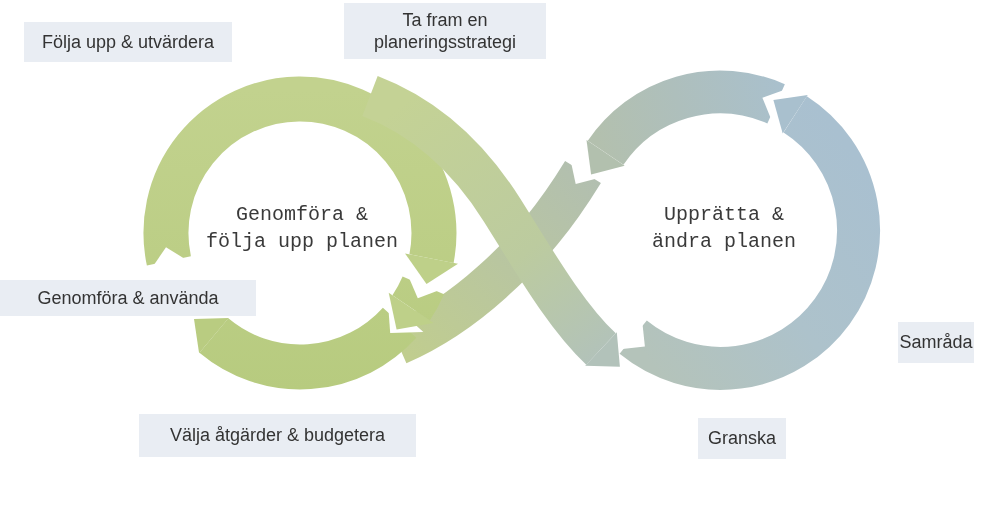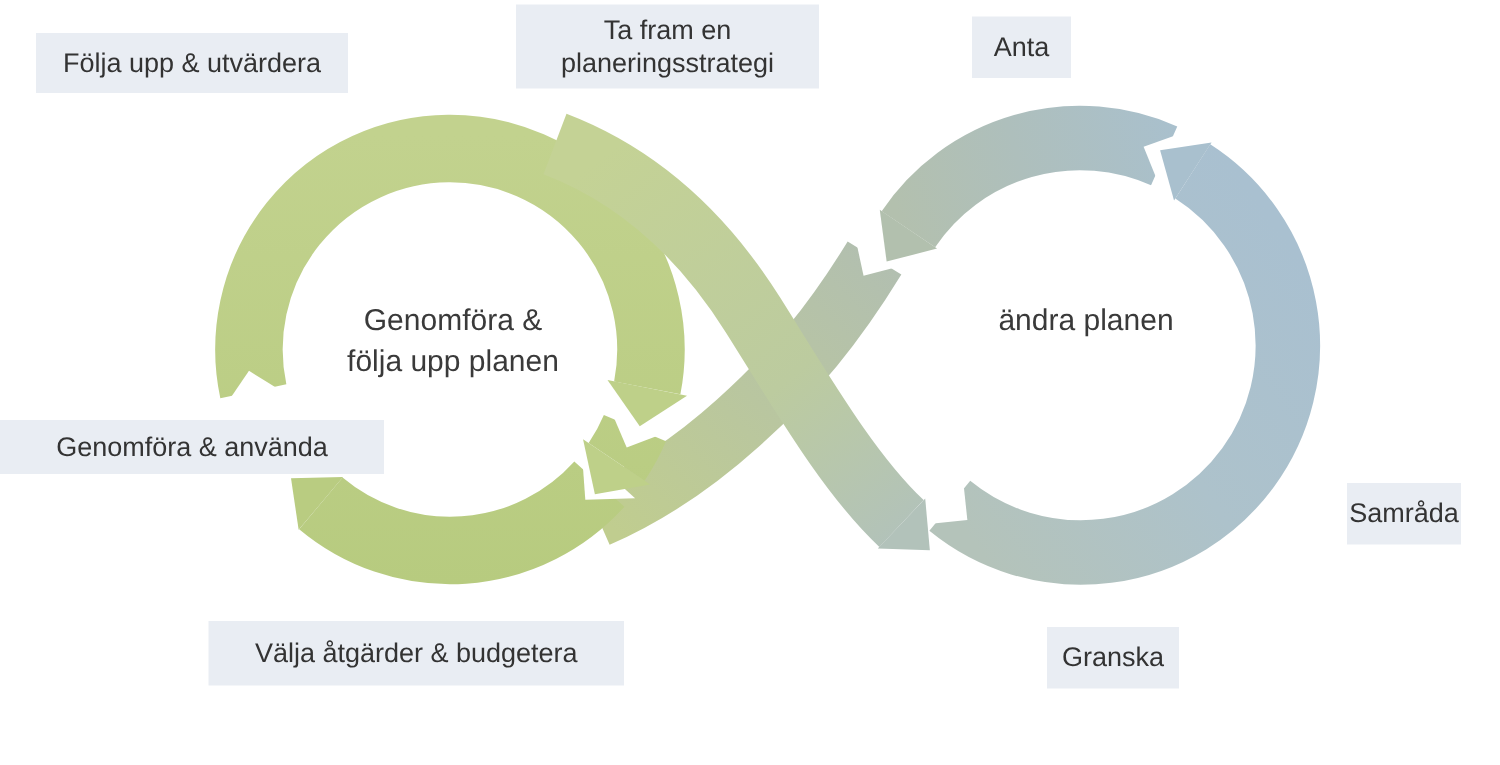--- a/index.html
+++ b/index.html
@@ -3,21 +3,21 @@
 <meta charset="utf-8">
 <style>
   html,body{margin:0;padding:0;background:#fff;}
   #page{position:relative;width:1000px;height:510px;background:#fff;overflow:hidden;
         font-family:"Liberation Sans","DejaVu Sans",sans-serif;}
   #diagram-svg{position:absolute;left:0;top:0;width:1000px;height:510px;}
   .chip{position:absolute;background:#e9edf3;color:#333;display:flex;flex-direction:column;
         align-items:center;justify-content:center;font-size:18px;line-height:1.25;
         text-align:center;white-space:nowrap;}
   .loop-title{position:absolute;color:#3a3a3a;font-size:20px;line-height:1.35;text-align:center;}
-  .loop-title span{display:block;}
+  .loop-title span{display:block;font-family:Liberation Mono, monospace;}
 </style>
 </head>
 <body>
 
 <div id="page">
 
   <svg id="diagram-svg" viewBox="0 0 1000 510">
     <defs>
       <linearGradient id="gradL" gradientUnits="userSpaceOnUse" x1="300" y1="90" x2="300" y2="390">
         <stop offset="0" stop-color="#c2d28e"></stop>
@@ -79,23 +79,20 @@
 
   <div class="chip" style="left:24px;top:22px;width:208px;height:40px">
     <span>Följa upp &amp; utvärdera</span>
   </div>
 
   <div class="chip" style="left:344px;top:3px;width:202px;height:56px">
     <span>Ta fram en</span>
     <span>planeringsstrategi</span>
   </div>
 
-  <div class="chip" style="left:648px;top:11px;width:66px;height:41px">
-    <span>Anta</span>
-  </div>
 
 
   <div class="chip" style="left:898px;top:322px;width:76px;height:41px">
     <span>Samråda</span>
   </div>
 
   <div class="chip" style="left:698px;top:418px;width:88px;height:41px">
     <span>Granska</span>
   </div>
 
@@ -106,16 +103,17 @@
   <div class="chip" style="left:0px;top:280px;width:256px;height:36px">
     <span>Genomföra &amp; använda</span>
   </div>
 
   <div class="loop-title" style="left:180px;top:201px;width:244px">
     <span>Genomföra &amp;</span>
     <span>följa upp planen</span>
   </div>
 
   <div class="loop-title" style="left:604px;top:201px;width:240px">
+    <span>Upprätta &amp;</span>
     <span>ändra planen</span>
   </div>
 
 </div>
 
 </body></html>

